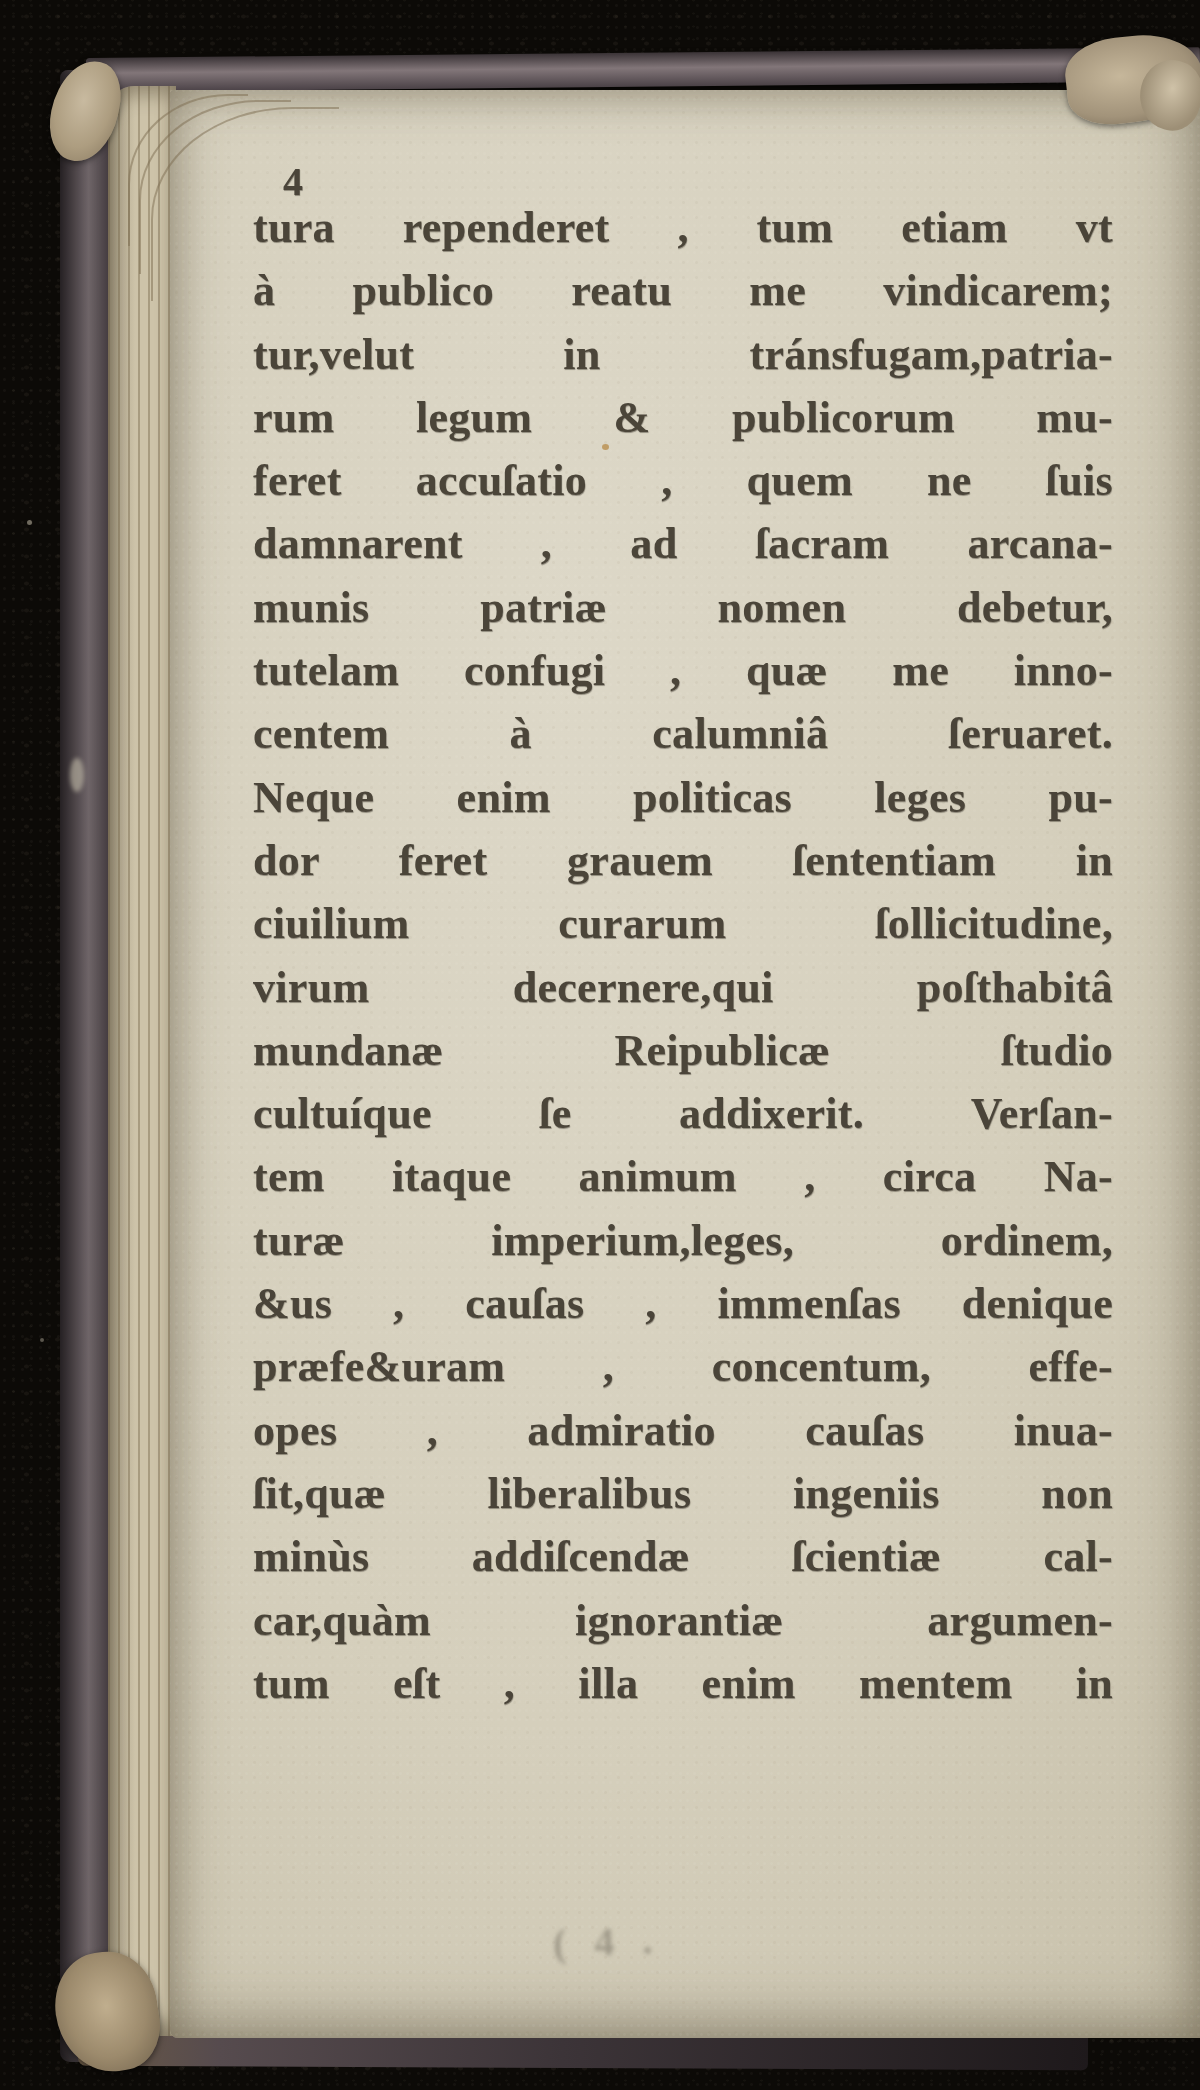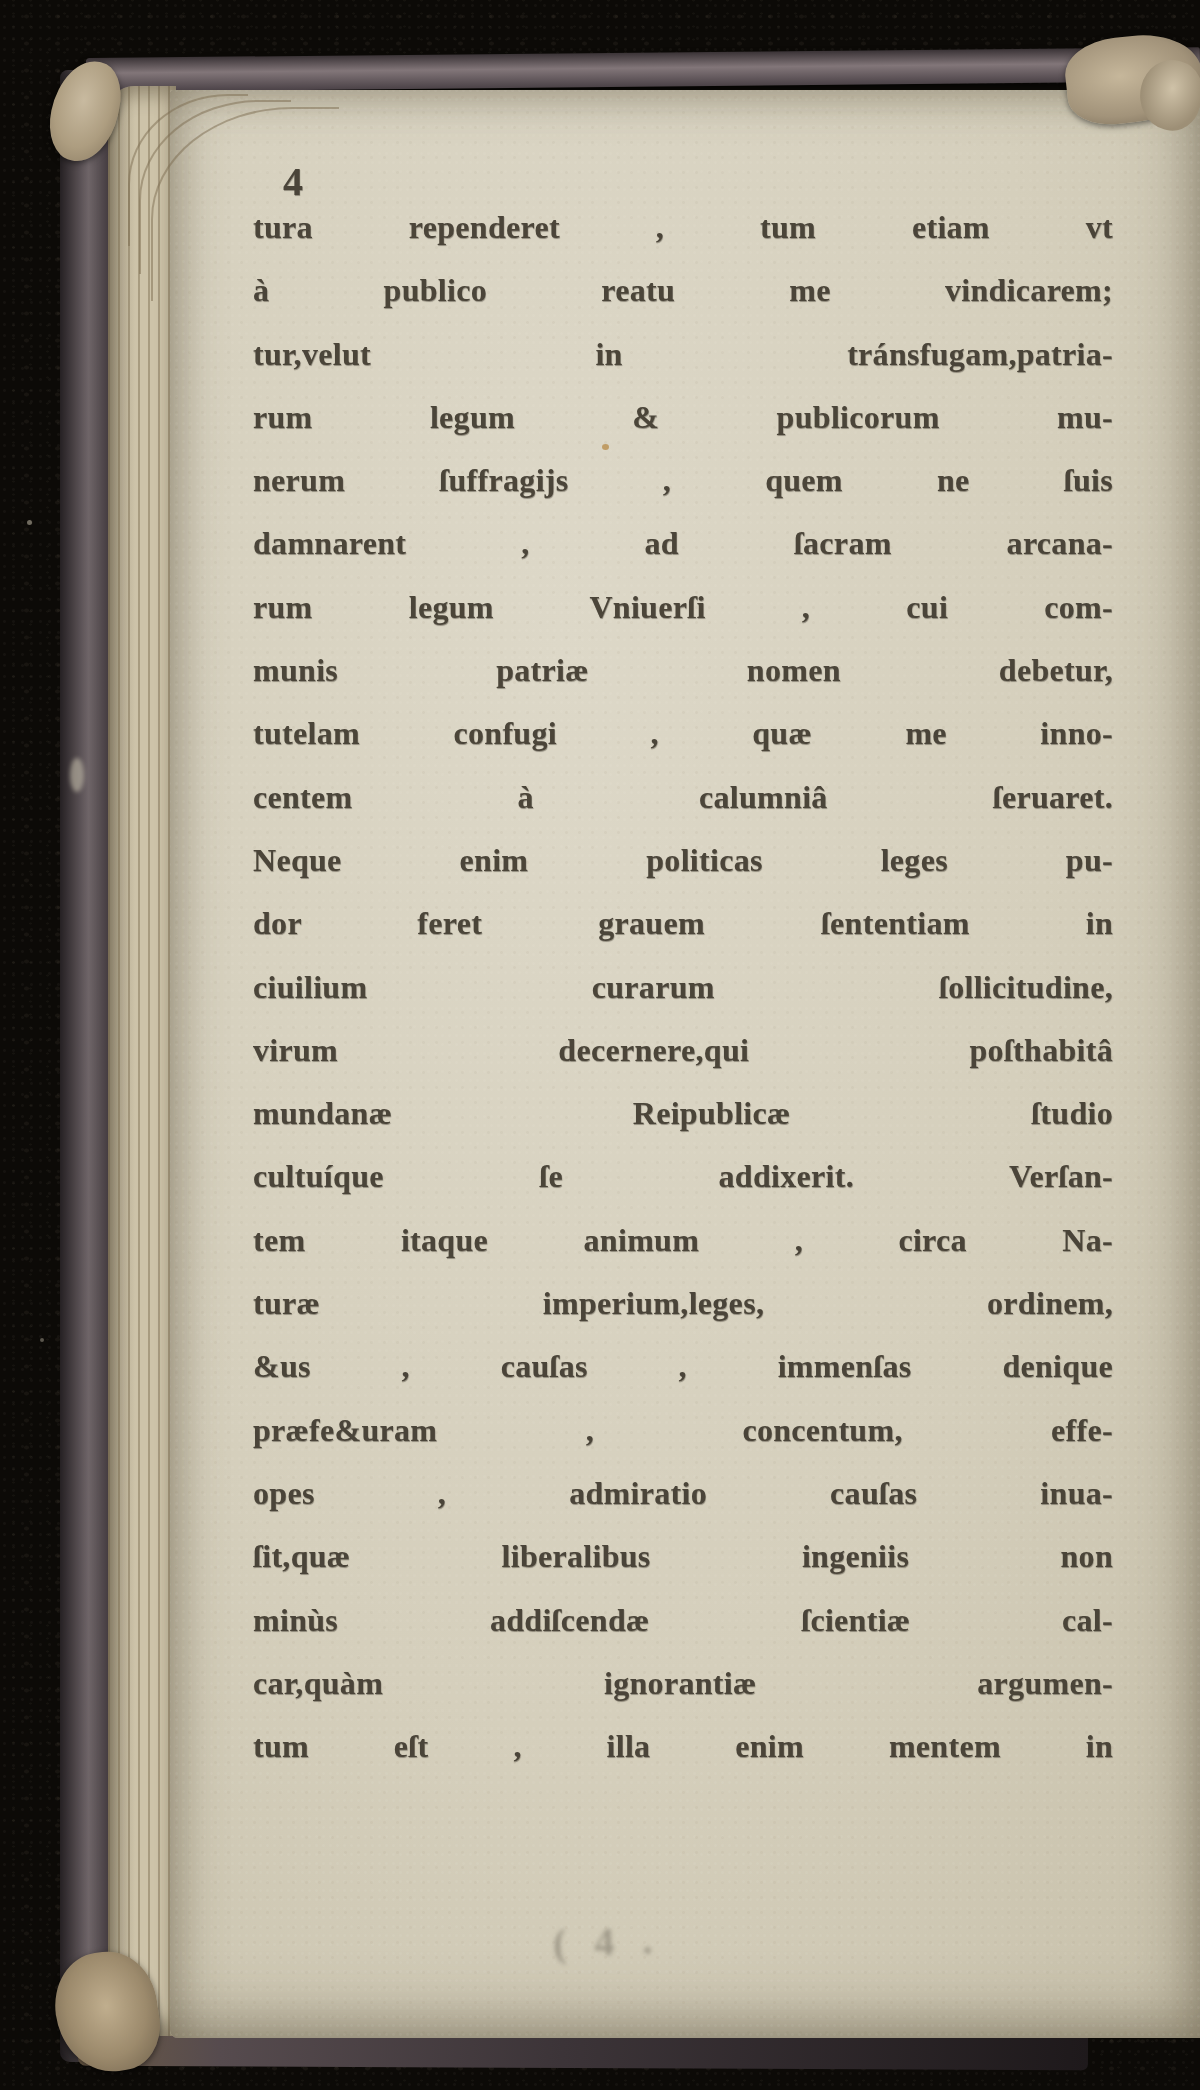--- a/index.html
+++ b/index.html
@@ -70,21 +70,21 @@
   .fleck{position:absolute;left:602px;top:444px;width:7px;height:6px;border-radius:50%;
     background:#b98e4d;opacity:0.8;}
   .speck{position:absolute;border-radius:50%;background:#cfc8b4;}
   .s1{left:70px;top:758px;width:14px;height:34px;opacity:0.55;filter:blur(2px);}
   .s2{left:27px;top:520px;width:5px;height:5px;opacity:0.5;}
   .s3{left:40px;top:1338px;width:4px;height:4px;opacity:0.4;}
   
   .page-number{position:absolute;left:283px;top:158px;font-size:40px;font-weight:bold;
     color:#3f392e;opacity:0.92;text-shadow:0.5px 0.5px 0.7px rgba(62,56,45,0.5);}
   .text-block{position:absolute;left:253px;top:196px;width:860px;}
-  .text-line{height:63.3px;line-height:63.3px;font-size:32px;font-weight:bold;
+  .text-line{height:63.3px;line-height:63.3px;font-size:44px;font-weight:bold;
     color:#3f392e;opacity:0.92;letter-spacing:0.3px;word-spacing:4px;
     text-align:justify;text-align-last:justify;white-space:nowrap;
     text-shadow:0.5px 0.5px 0.8px rgba(62,56,45,0.5);}
   .bleed{position:absolute;left:553px;top:1918px;font-size:40px;font-weight:bold;
     color:#6d675a;opacity:0.5;filter:blur(2.2px);letter-spacing:9px;transform:rotate(-2deg);}
 </style>
 </head>
 <body>
 
 <div class="photo">
@@ -111,23 +111,22 @@
   <div class="speck s2"></div>
   <div class="speck s3"></div>
 
   <div class="page-number">4</div>
 
   <div class="text-block">
       <div class="text-line">tura rependeret , tum etiam vt</div>
       <div class="text-line">à publico reatu me vindicarem;</div>
       <div class="text-line">tur,velut in tránsfugam,patria-</div>
       <div class="text-line">rum legum &amp; publicorum mu-</div>
-      <div class="text-line">nerum ſuffragijs , quem ne ſuis</div>
+      <div class="text-line">feret accuſatio , quem ne ſuis</div>
       <div class="text-line">damnarent , ad ſacram arcana-</div>
-      <div class="text-line">rum legum Vniuerſi , cui com-</div>
       <div class="text-line">munis patriæ nomen debetur,</div>
       <div class="text-line">tutelam confugi , quæ me inno-</div>
       <div class="text-line">centem à calumniâ ſeruaret.</div>
       <div class="text-line">Neque enim politicas leges pu-</div>
       <div class="text-line">dor feret grauem ſententiam in</div>
       <div class="text-line">ciuilium curarum ſollicitudine,</div>
       <div class="text-line">virum decernere,qui poſthabitâ</div>
       <div class="text-line">mundanæ Reipublicæ ſtudio</div>
       <div class="text-line">cultuíque ſe addixerit. Verſan-</div>
       <div class="text-line">tem itaque animum , circa Na-</div>

